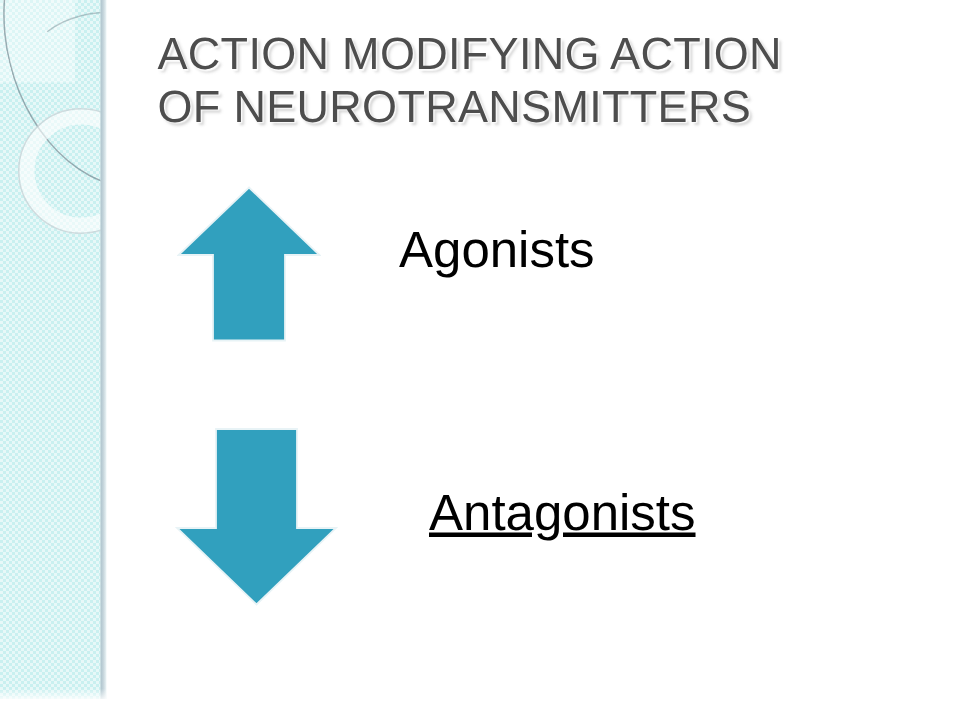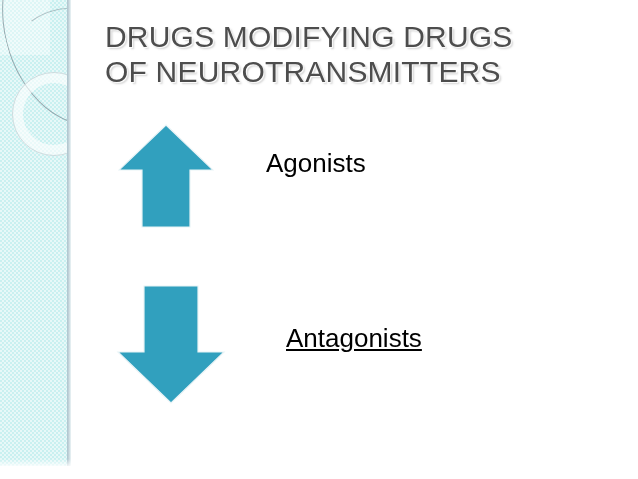--- a/index.html
+++ b/index.html
@@ -119,21 +119,21 @@
     line-height: 35px;
     letter-spacing: .2px;
     color: #4d4d4d;
     text-shadow: 1px 1px 1px rgba(255,255,255,.95), 2px 2px 2px rgba(150,150,150,.45);
     white-space: pre-line;
   }
 
   
   .body-label {
     position: absolute;
-    font-size: 26px;
+    font-size: 34px;
     color: #000000;
     white-space: nowrap;
   }
   #label-agonists   { left: 266px; top: 148px; }
   #label-antagonists{ left: 286px; top: 323px; text-decoration: underline; }
 
   
   .arrow { position: absolute; }
   #arrow-up   { left: 118px; top: 124px; width: 96px; height: 104px; }
   #arrow-down { left: 116px; top: 285px; width: 110px; height: 119px; }
@@ -146,21 +146,21 @@
   <div id="side-panel">
     <div id="panel-light-block"></div>
     <div id="panel-arc"></div>
     <div id="panel-ring"></div>
     <div id="panel-ring-inner"></div>
     <div id="panel-arc2"></div>
   </div>
   <div id="side-panel-edge"></div>
   <div id="panel-bottom-fade"></div>
 
-  <div id="title">DRUGS MODIFYING DRUGS
+  <div id="title">ACTION MODIFYING ACTION
 OF NEUROTRANSMITTERS</div>
 
   <div class="arrow" id="arrow-up">
     <svg viewBox="0 0 96 104" width="96" height="104" aria-hidden="true">
       <polygon points="48,1 95,46 72,46 72,103 24,103 24,46 1,46" fill="#31a0be" stroke="#e8f3f6" stroke-width="1.2"></polygon>
     </svg>
   </div>
   <div class="body-label" id="label-agonists">Agonists</div>
 
   <div class="arrow" id="arrow-down">

